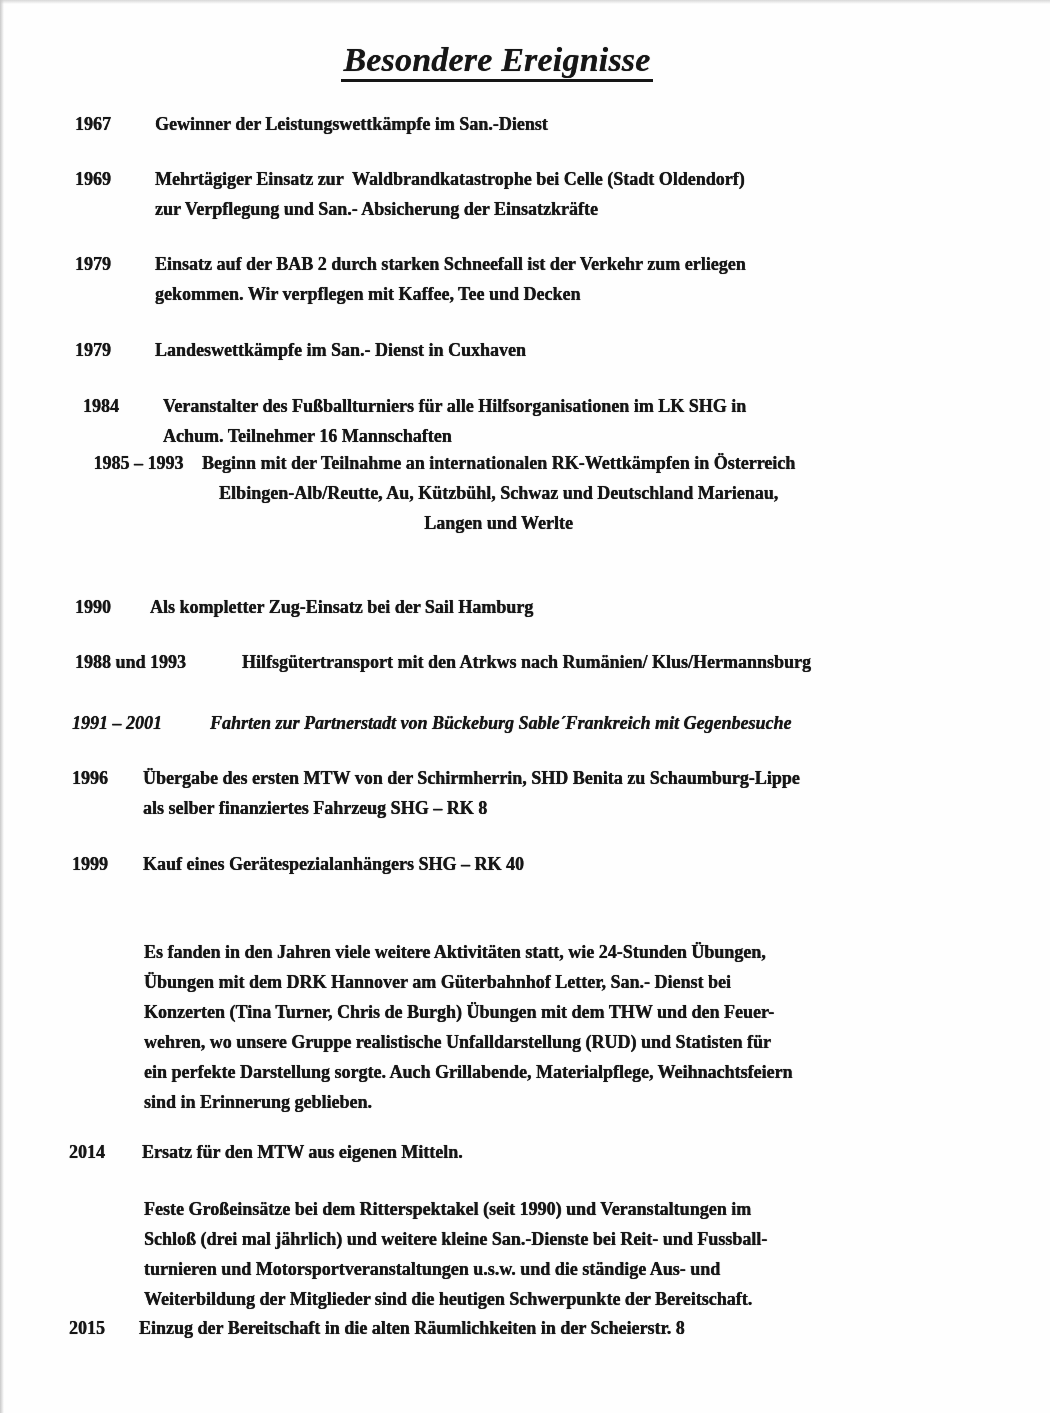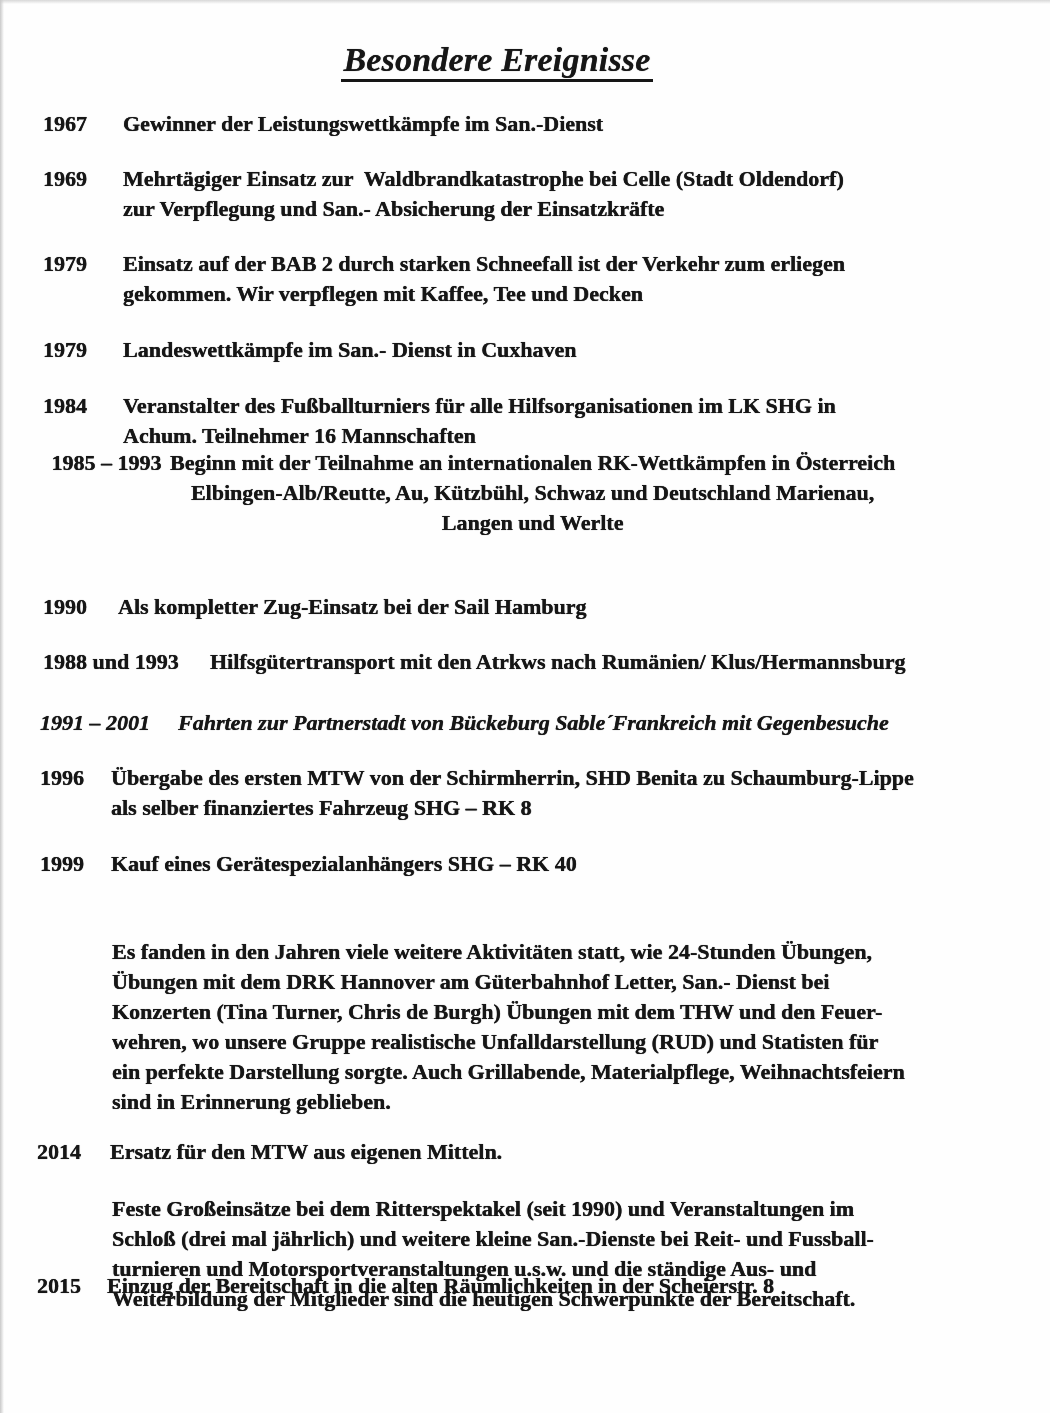--- a/index.html
+++ b/index.html
@@ -33,24 +33,25 @@
     font-weight: bold;
     letter-spacing: 0.2px;
     text-shadow: 0 0 0.7px rgba(20,20,20,0.85);
   }
   .doc-title .underlined {
     border-bottom: 3px solid #161616;
     padding: 0 2px 1px 2px;
   }
   .entry {
     position: absolute;
-    font-size: 22px;
+    font-size: 18px;
     line-height: 30px;
     white-space: pre;
     text-shadow: 0 0 0.7px rgba(20,20,20,0.85), 0.3px 0.3px 0 rgba(20,20,20,0.55);
+    margin-left: 32px;
   }
   .entry .year {
     display: inline-block;
     vertical-align: top;
   }
   .entry .text {
     display: inline-block;
     vertical-align: top;
   }
 </style>
@@ -60,24 +61,24 @@
 <div class="scan-edge-top"></div>
 <div class="scan-edge-left"></div>
 
 <div class="doc-title"><span class="underlined">Besondere Ereignisse</span></div>
 
 <div id="entries">
     <div class="entry" style="top: 109px; left: 43px;"><span class="year" style="width: 80px;">1967</span><span class="text">Gewinner der Leistungswettkämpfe im San.-Dienst</span></div>
     <div class="entry" style="top: 164px; left: 43px;"><span class="year" style="width: 80px;">1969</span><span class="text">Mehrtägiger Einsatz zur  Waldbrandkatastrophe bei Celle (Stadt Oldendorf)<br>zur Verpflegung und San.- Absicherung der Einsatzkräfte</span></div>
     <div class="entry" style="top: 249px; left: 43px;"><span class="year" style="width: 80px;">1979</span><span class="text">Einsatz auf der BAB 2 durch starken Schneefall ist der Verkehr zum erliegen<br>gekommen. Wir verpflegen mit Kaffee, Tee und Decken</span></div>
     <div class="entry" style="top: 335px; left: 43px;"><span class="year" style="width: 80px;">1979</span><span class="text">Landeswettkämpfe im San.- Dienst in Cuxhaven</span></div>
-    <div class="entry" style="top: 391px; left: 43px; text-decoration: underline;"><span class="year" style="width: 80px;">1984</span><span class="text">Veranstalter des Fußballturniers für alle Hilfsorganisationen im LK SHG in<br>Achum. Teilnehmer 16 Mannschaften</span></div>
+    <div class="entry" style="top: 391px; left: 51px; text-decoration: underline;"><span class="year" style="width: 80px;">1984</span><span class="text">Veranstalter des Fußballturniers für alle Hilfsorganisationen im LK SHG in<br>Achum. Teilnehmer 16 Mannschaften</span></div>
     <div class="entry" style="top: 448px; left: 43px; text-align: center;"><span class="year" style="width: 127px;">1985 – 1993</span><span class="text">Beginn mit der Teilnahme an internationalen RK-Wettkämpfen in Österreich<br>Elbingen-Alb/Reutte, Au, Kützbühl, Schwaz und Deutschland Marienau,<br>Langen und Werlte</span></div>
     <div class="entry" style="top: 592px; left: 43px;"><span class="year" style="width: 75px;">1990</span><span class="text">Als kompletter Zug-Einsatz bei der Sail Hamburg</span></div>
     <div class="entry" style="top: 647px; left: 43px;"><span class="year" style="width: 167px;">1988 und 1993</span><span class="text">Hilfsgütertransport mit den Atrkws nach Rumänien/ Klus/Hermannsburg</span></div>
     <div class="entry" style="top: 708px; left: 40px; font-style: italic;"><span class="year" style="width: 138px;">1991 – 2001</span><span class="text">Fahrten zur Partnerstadt von Bückeburg Sable´Frankreich mit Gegenbesuche</span></div>
     <div class="entry" style="top: 763px; left: 40px;"><span class="year" style="width: 71px;">1996</span><span class="text">Übergabe des ersten MTW von der Schirmherrin, SHD Benita zu Schaumburg-Lippe<br>als selber finanziertes Fahrzeug SHG – RK 8</span></div>
     <div class="entry" style="top: 849px; left: 40px;"><span class="year" style="width: 71px;">1999</span><span class="text">Kauf eines Gerätespezialanhängers SHG – RK 40</span></div>
     <div class="entry" style="top: 937px; left: 112px;"><span class="text">Es fanden in den Jahren viele weitere Aktivitäten statt, wie 24-Stunden Übungen,<br>Übungen mit dem DRK Hannover am Güterbahnhof Letter, San.- Dienst bei<br>Konzerten (Tina Turner, Chris de Burgh) Übungen mit dem THW und den Feuer-<br>wehren, wo unsere Gruppe realistische Unfalldarstellung (RUD) und Statisten für<br>ein perfekte Darstellung sorgte. Auch Grillabende, Materialpflege, Weihnachtsfeiern<br>sind in Erinnerung geblieben.</span></div>
     <div class="entry" style="top: 1137px; left: 37px;"><span class="year" style="width: 73px;">2014</span><span class="text">Ersatz für den MTW aus eigenen Mitteln.</span></div>
     <div class="entry" style="top: 1194px; left: 112px;"><span class="text">Feste Großeinsätze bei dem Ritterspektakel (seit 1990) und Veranstaltungen im<br>Schloß (drei mal jährlich) und weitere kleine San.-Dienste bei Reit- und Fussball-<br>turnieren und Motorsportveranstaltungen u.s.w. und die ständige Aus- und<br>Weiterbildung der Mitglieder sind die heutigen Schwerpunkte der Bereitschaft.</span></div>
-    <div class="entry" style="top: 1271px; left: 37px;"><span class="year" style="width: 70px;">2015</span><span class="text">Einzug der Bereitschaft in die alten Räumlichkeiten in der Scheierstr. 8</span></div>
+    <div class="entry" style="top: 1313px; left: 37px;"><span class="year" style="width: 70px;">2015</span><span class="text">Einzug der Bereitschaft in die alten Räumlichkeiten in der Scheierstr. 8</span></div>
   </div>
 
 </body></html>

